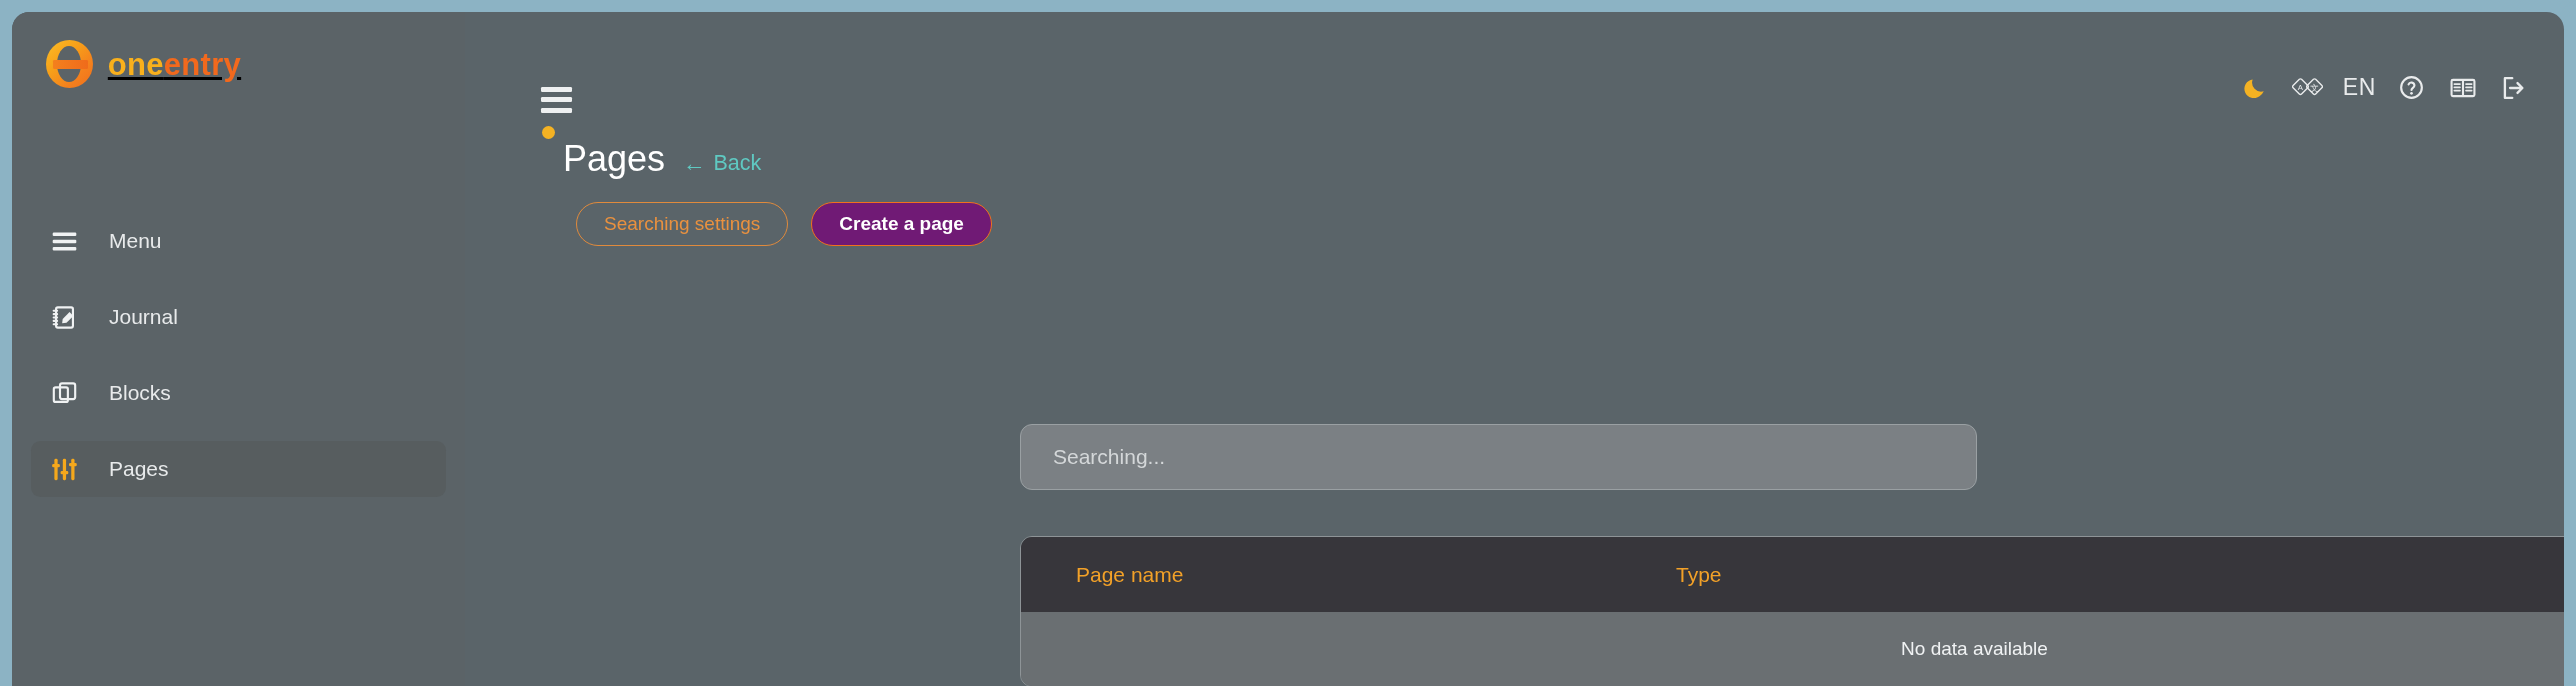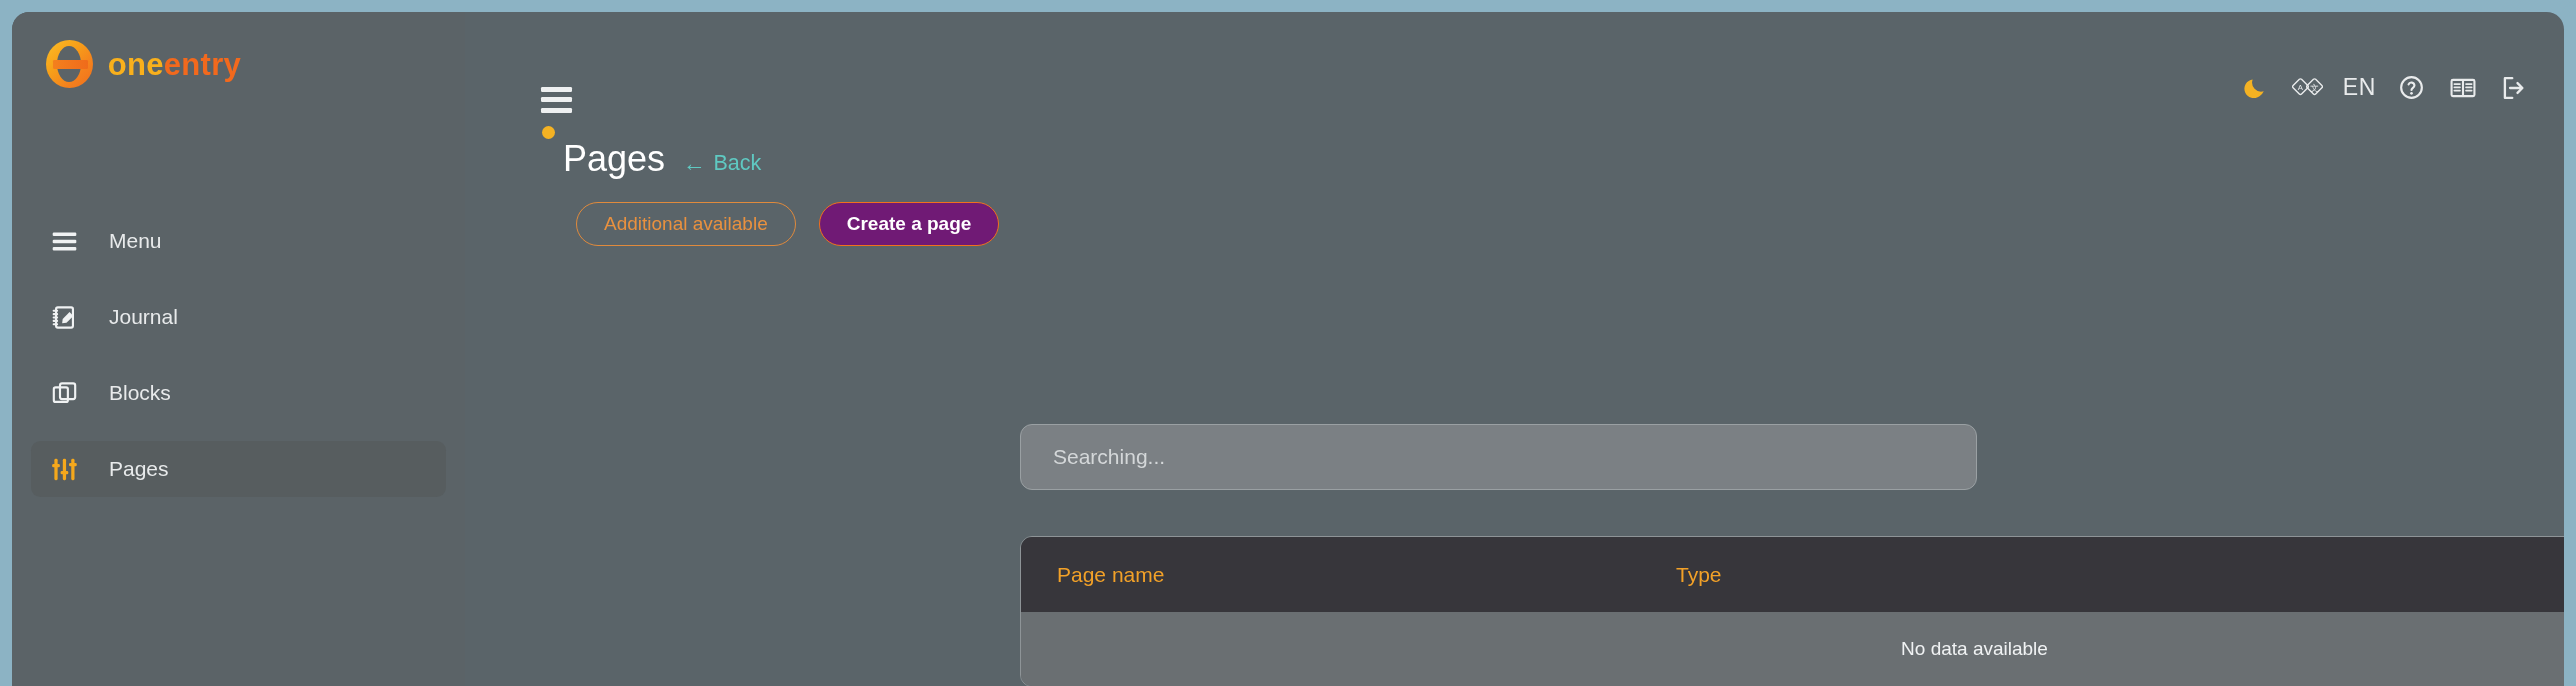--- a/index.html
+++ b/index.html
@@ -62,20 +62,21 @@
     width: 35px; height: 8.7px;
     background: linear-gradient(90deg, #f4801d 0%, #ef6b1b 100%);
     border-radius: 1.3px;
   }
   #brand-wordmark {
     font-size: 31px;
     font-weight: 700;
     letter-spacing: 0.3px;
     line-height: 1;
     white-space: nowrap;
+    text-decoration: underline;
   }
   #brand-wordmark .w-one { color: #f9b01c; }
   #brand-wordmark .w-entry { color: #f2691d; }
 
   #nav { position: absolute; left: 19px; top: 201px; right: 19px; }
   .nav-item {
     display: flex; align-items: center;
     gap: 31px;
     height: 56px;
     padding: 0 19px;
@@ -211,21 +212,21 @@
   #table-head {
     display: flex; align-items: center;
     height: 75px;
     background: #37363b;
   }
   .th {
     color: #f2a128;
     font-size: 21px;
     padding: 0 24px;
   }
-  .th-name { flex: 0 0 604px; padding-left: 36px; }
+  .th-name { flex: 0 0 604px; padding-left: 55px; }
   .th-type { flex: 1 1 auto; padding-left: 51px; }
   #table-body {
     height: 74px;
     background: #6a6f72;
     display: flex; align-items: center; justify-content: center;
   }
   #empty-text { color: #f0f2f3; font-size: 19px; }
 </style>
 </head>
 <body>
@@ -356,21 +357,21 @@
           <span id="status-dot"></span>
           <h1 id="page-title">Pages</h1>
         </div>
         <a id="back-link">
           <span id="back-arrow">←</span>
           <span>Back</span>
         </a>
       </div>
 
       <div id="btn-row">
-        <button class="btn btn-outline">Additional available</button>
+        <button class="btn btn-outline">Searching settings</button>
         <button class="btn btn-primary">Create a page</button>
       </div>
 
       <input id="search-field" type="text" placeholder="Searching..." style="">
 
       <section id="data-table">
         <div id="table-head">
           <div class="th th-name">Page name</div>
           <div class="th th-type">Type</div>
 

